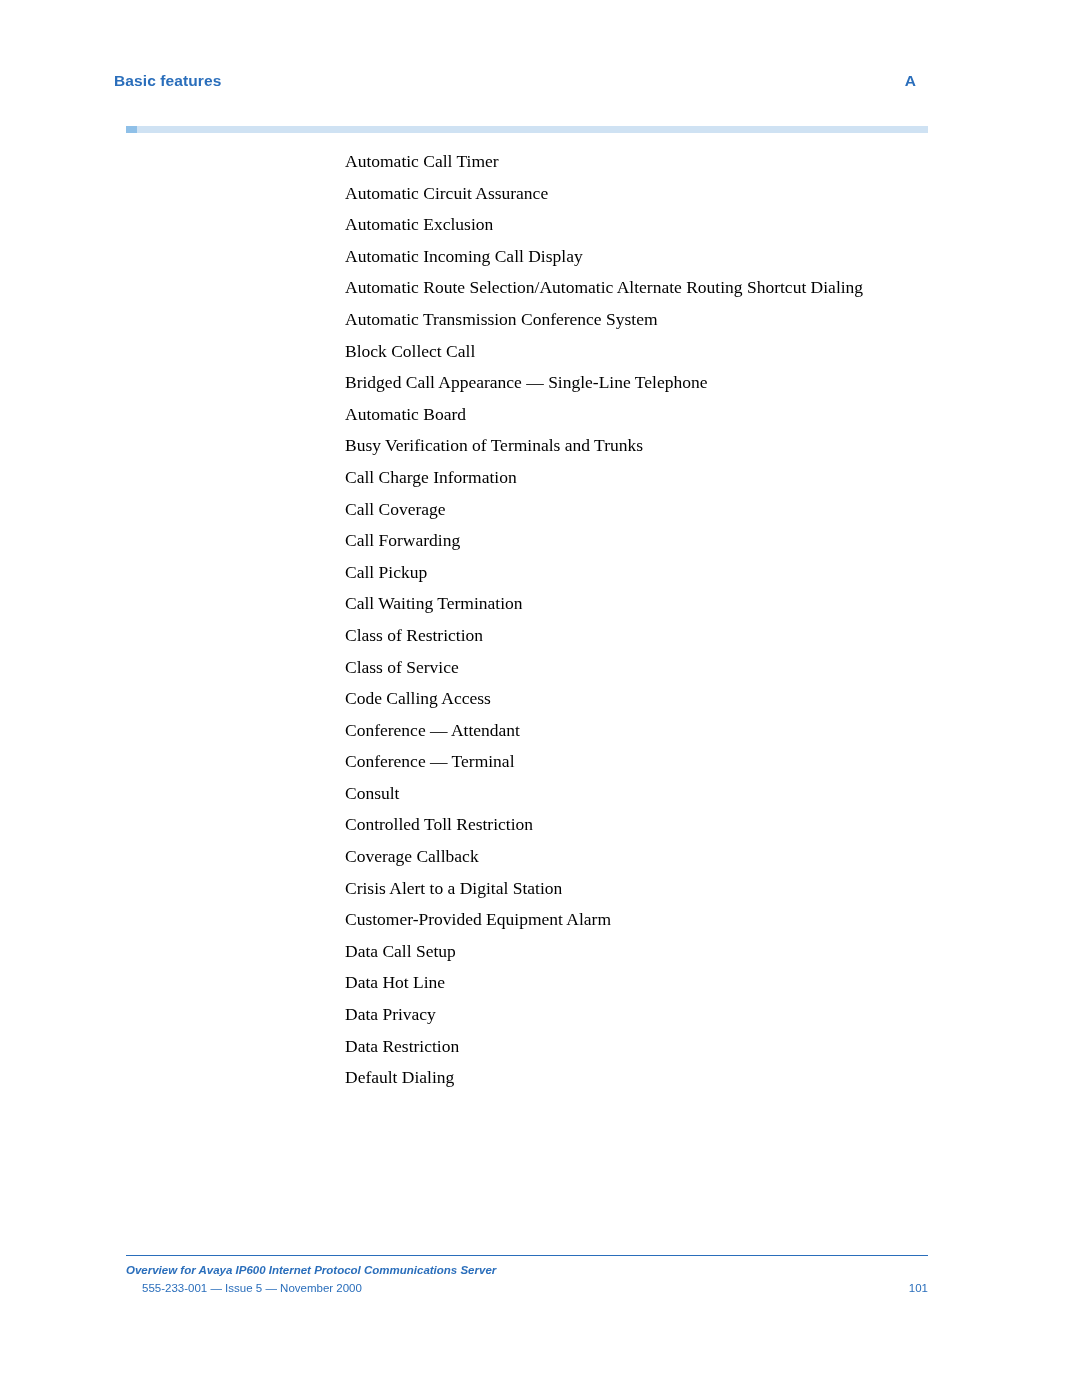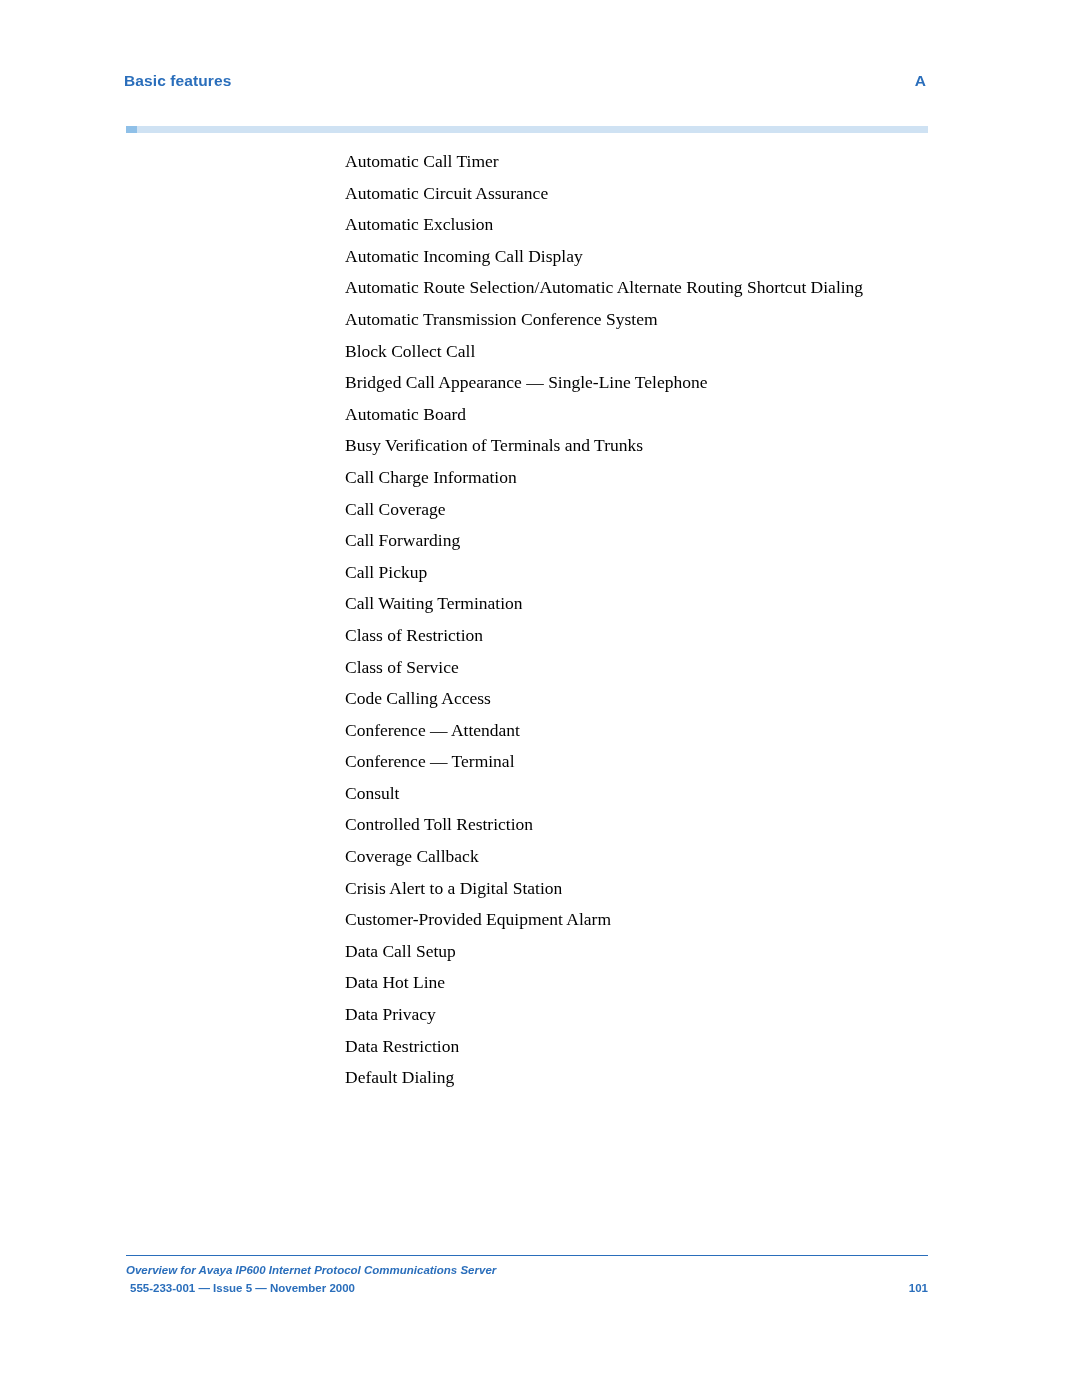--- a/index.html
+++ b/index.html
@@ -19,21 +19,21 @@
     position: absolute;
     left: 0;
     top: 0;
     width: 1080px;
     height: 1397px;
   }
 
   
   .header {
     position: absolute;
-    left: 124px;
+    left: 114px;
     top: 72px;
     width: 802px;
     height: 26px;
     text-align: right;
   }
   .header-title {
     position: absolute;
     left: 0;
     top: 0;
     font-family: "Liberation Sans", sans-serif;
@@ -106,30 +106,29 @@
   .footer-line1 {
     position: absolute;
     left: 0;
     top: 0;
     font-style: italic;
     font-weight: bold;
     white-space: nowrap;
   }
   .footer-line2 {
     position: absolute;
-    left: 4px;
+    left: 16px;
     top: 18px;
     white-space: nowrap;
-    font-weight: bold;
   }
   .footer-page {
     position: absolute;
     right: 0;
     top: 18px;
-    font-weight: bold;
+    font-weight: normal;
   }
 </style>
 </head>
 <body>
 
 <div class="page">
 
   <div class="header">
     <div class="header-title">Basic features</div>
     <div class="header-letter">A</div>

